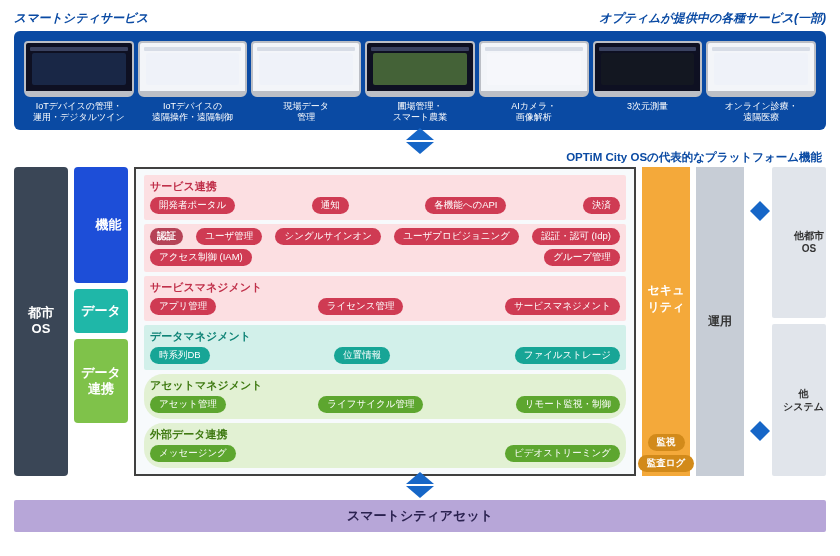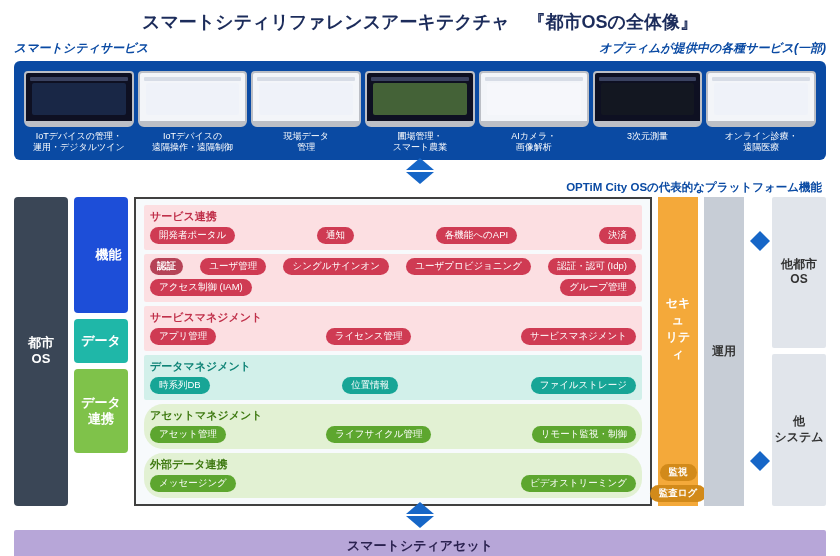--- a/index.html
+++ b/index.html
@@ -112,40 +112,40 @@
     white-space:nowrap;
   }
   .chip.red{ background:#cf3b53; }
   .chip.tl{ background:#17a596; }
   .chip.gn{ background:#5da62f; }
   .chip.or{ background:#d28a1a; }
   .chip.tag{ background:#b64357; font-weight:700; padding:2px 7px;}
 
   .right-cols { display:flex; gap:6px; }
   .vcol {
-    width:40px;
+    width:48px;
     border:2px solid #1666c7;
     background:#fff;
     display:flex; align-items:center; justify-content:center;
     padding:4px 2px;
     font-weight:700; font-size:12px;
     text-align:center;
     flex-direction:column;
     gap:6px;
   }
   .vcol.sec-col{ background:#f4a93a; border:none; color:#fff;}
   .vcol.ops{ background:#c7cdd6; border:none; color:#333;}
   .vcol .chips-v{ display:flex; flex-direction:column; gap:4px; align-items:center;}
 
   .ext-col { width:54px; display:flex; flex-direction:column; gap:6px;}
   .extbox{
     flex:1 1 0;
     background:#e1e5eb;
-    display:flex; align-items:center; justify-content:center;
-    text-align:center; font-size:12px; font-weight:700; color:#333;
+    display:flex; align-items:center; justify-content:flex-end;
+    text-align:center; font-size:10px; font-weight:700; color:#333;
     border-radius:2px;
     padding:4px 2px;
     line-height:1.3;
   }
   .hgap{ display:flex; align-items:center; justify-content:center; gap:0;}
   .arrow-h{ width:0;height:0; }
   .arrow-left{ border-top:10px solid transparent; border-bottom:10px solid transparent; border-right:10px solid #1666c7;}
   .arrow-right{ border-top:10px solid transparent; border-bottom:10px solid transparent; border-left:10px solid #1666c7;}
 
   .asset-bar{
@@ -158,23 +158,20 @@
     padding:7px 0;
     border-radius:2px;
   }
   .with-ext{ display:flex; align-items:stretch; gap:2px;}
   .with-ext .extpair{ display:flex; flex-direction:column; justify-content:space-around;}
 </style>
 </head>
 <body>
 
 <div class="page">
-  <div class="title">
-    <span>スマートシティリファレンスアーキテクチャ</span>　<span class="quote">『都市OSの全体像』</span>
-  </div>
 
   <div class="top-labels">
     <span class="left">スマートシティサービス</span>
     <span class="right">オプティムが提供中の各種サービス(一部)</span>
   </div>
 
   <div class="services-panel" id="services">
       <div class="svc">
         <div class="laptop">
           <div class="bar"></div>

